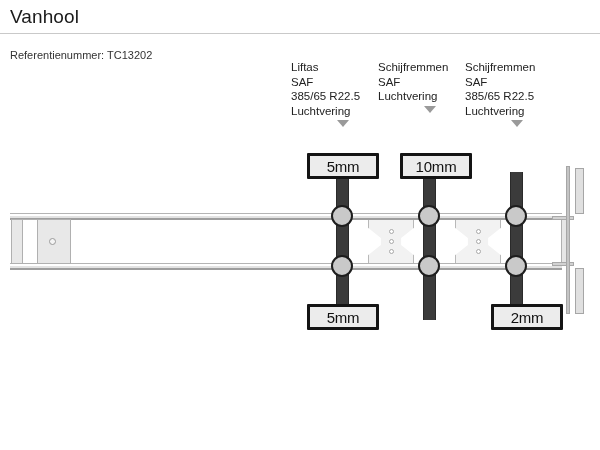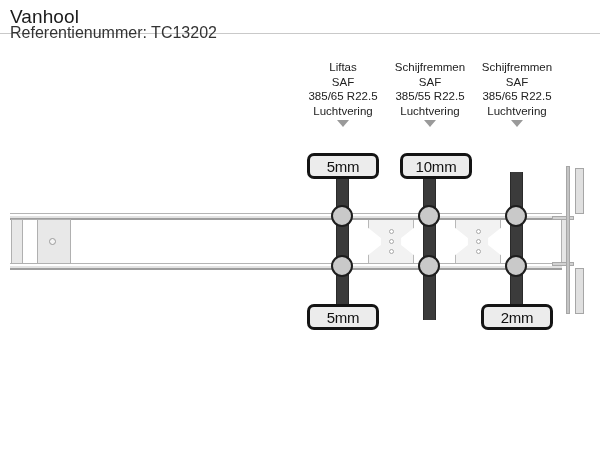--- a/index.html
+++ b/index.html
@@ -35,41 +35,41 @@
   }
   #header-divider {
     position: absolute;
     left: 0; top: 33px;
     width: 600px;
     height: 1px;
     background: #c9c9c9;
   }
   #reference-line {
     position: absolute;
-    left: 10px; top: 26px;
-    font-size: 16px;
+    left: 10px; top: 48px;
+    font-size: 11px;
     color: #333333;
     line-height: 14px;
     white-space: nowrap;
   }
 
   
   #diagram {
     position: absolute;
     left: 0; top: 0;
     width: 600px;
     height: 450px;
   }
 
   
   .axle-label {
     position: absolute;
     top: 60px;
     width: 104px;
-    text-align: center;
+    text-align: left;
     font-size: 11.5px;
     line-height: 14.5px;
     color: #222222;
   }
   .axle-label .spec-line {
     display: block;
     white-space: nowrap;
   }
   .axle-label .caret {
     display: block;
@@ -228,21 +228,21 @@
     border: 2px solid #1e1e1e;
     box-sizing: border-box;
   }
 
   
   .tread-box {
     position: absolute;
     width: 72px; height: 26px;
     background: #ececec;
     border: 3px solid #141414;
-    border-radius: 7px;
+    border-radius: 1px;
     box-sizing: border-box;
     display: flex;
     align-items: center;
     justify-content: center;
     font-size: 15px;
     color: #111111;
     letter-spacing: -0.2px;
   }
   .tread-box.top    { top: 153px; }
   .tread-box.bottom { top: 304px; }
@@ -262,21 +262,20 @@
     <span class="spec-line">Liftas</span>
     <span class="spec-line">SAF</span>
     <span class="spec-line">385/65 R22.5</span>
     <span class="spec-line">Luchtvering</span>
     <span class="caret"></span>
   </div>
 
   <div class="axle-label" id="axle-label-2" style="left:378px;">
     <span class="spec-line">Schijfremmen</span>
     <span class="spec-line">SAF</span>
-    <span class="spec-line">385/55 R22.5</span>
     <span class="spec-line">Luchtvering</span>
     <span class="caret"></span>
   </div>
 
   <div class="axle-label" id="axle-label-3" style="left:465px;">
     <span class="spec-line">Schijfremmen</span>
     <span class="spec-line">SAF</span>
     <span class="spec-line">385/65 R22.5</span>
     <span class="spec-line">Luchtvering</span>
     <span class="caret"></span>
@@ -328,15 +327,15 @@
 
   <div class="axle-bar upper" style="left:510px;"></div>
   <div class="axle-bar lower" style="left:510px;"></div>
   <div class="hub" style="left:505px; top:205px;"></div>
   <div class="hub" style="left:505px; top:255px;"></div>
 
   <div class="tread-box top" style="left:307px;">5mm</div>
   <div class="tread-box top" style="left:400px;">10mm</div>
 
   <div class="tread-box bottom" style="left:307px;">5mm</div>
-  <div class="tread-box bottom" style="left:481px;">2mm</div>
+  <div class="tread-box bottom" style="left:491px;">2mm</div>
 
 </div>
 
 </body></html>

